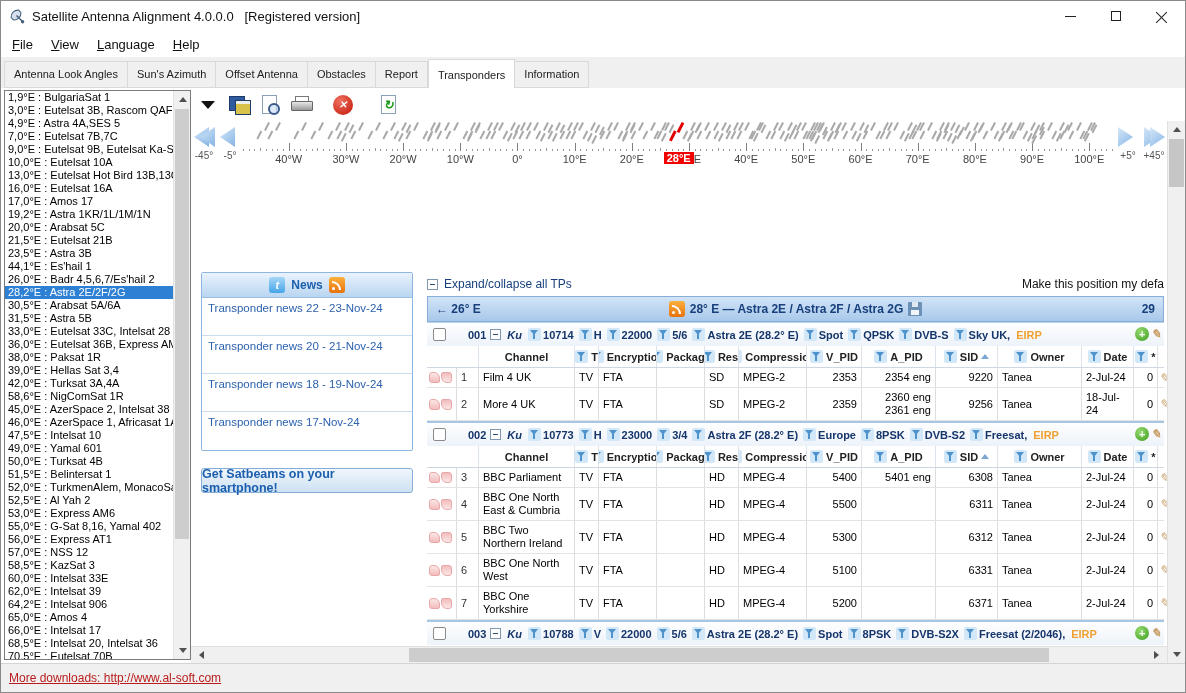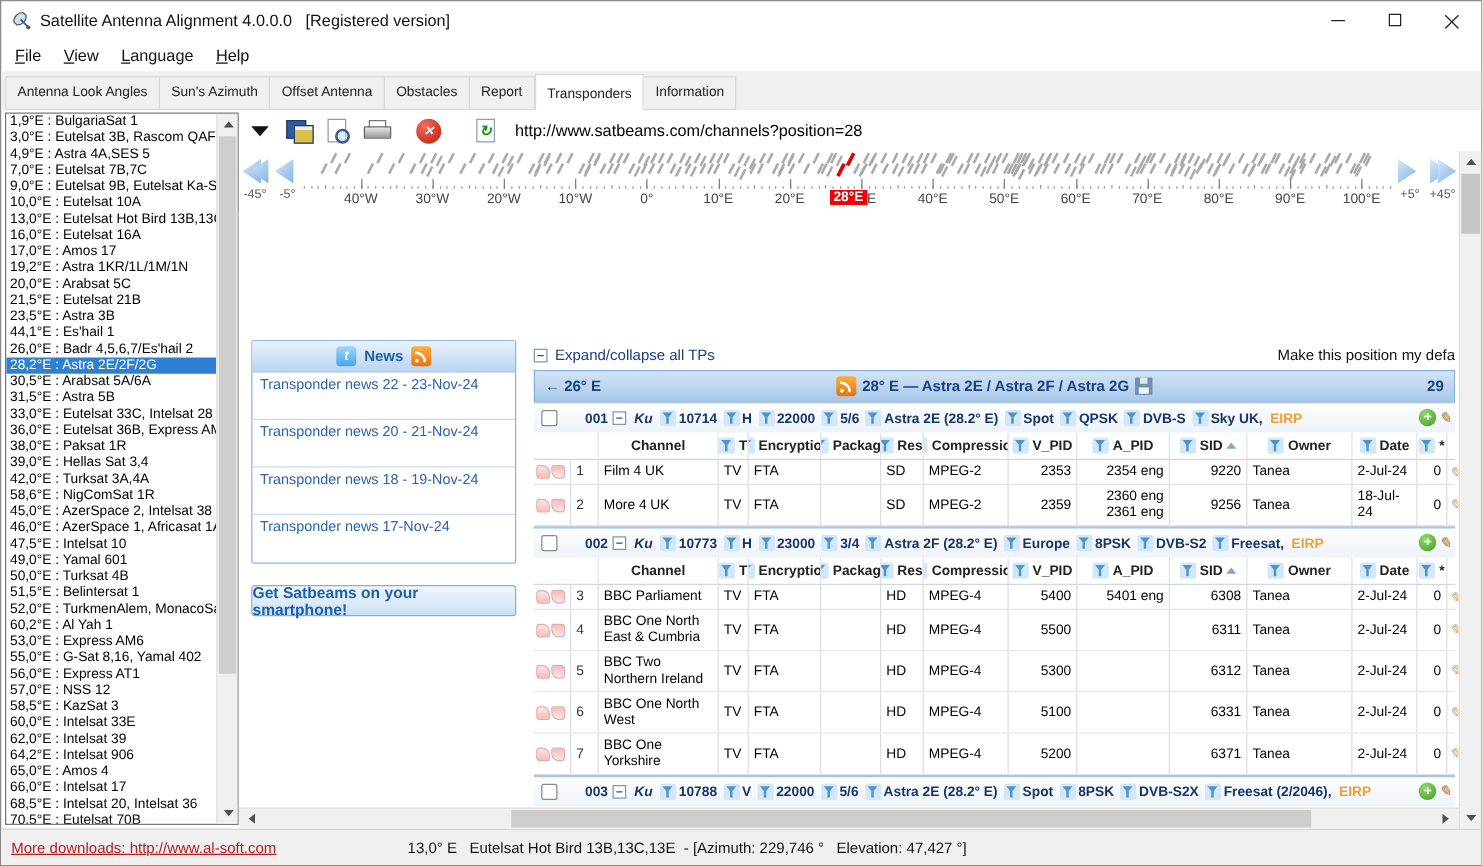--- a/index.html
+++ b/index.html
@@ -246,21 +246,21 @@
           <div class="sat-item">39,0°E : Hellas Sat 3,4</div>
           <div class="sat-item">42,0°E : Turksat 3A,4A</div>
           <div class="sat-item">58,6°E : NigComSat 1R</div>
           <div class="sat-item">45,0°E : AzerSpace 2, Intelsat 38</div>
           <div class="sat-item">46,0°E : AzerSpace 1, Africasat 1A</div>
           <div class="sat-item">47,5°E : Intelsat 10</div>
           <div class="sat-item">49,0°E : Yamal 601</div>
           <div class="sat-item">50,0°E : Turksat 4B</div>
           <div class="sat-item">51,5°E : Belintersat 1</div>
           <div class="sat-item">52,0°E : TurkmenAlem, MonacoSat</div>
-          <div class="sat-item">60,2°E : Al Yah 1</div>
+          <div class="sat-item">52,5°E : Al Yah 2</div>
           <div class="sat-item">53,0°E : Express AM6</div>
           <div class="sat-item">55,0°E : G-Sat 8,16, Yamal 402</div>
           <div class="sat-item">56,0°E : Express AT1</div>
           <div class="sat-item">57,0°E : NSS 12</div>
           <div class="sat-item">58,5°E : KazSat 3</div>
           <div class="sat-item">60,0°E : Intelsat 33E</div>
           <div class="sat-item">62,0°E : Intelsat 39</div>
           <div class="sat-item">64,2°E : Intelsat 906</div>
           <div class="sat-item">65,0°E : Amos 4</div>
           <div class="sat-item">66,0°E : Intelsat 17</div>
@@ -281,21 +281,20 @@
     <div class="right">
 
       <div class="toolbar">
         <i class="icon-dd"></i>
         <i class="icon-stack"></i>
         <i class="icon-preview"></i>
         <i class="icon-printer"></i>
         <i class="icon-stop"></i>
         <span class="tb-gap"></span>
         <i class="icon-refresh"></i>
-        <span class="url-text">http://www.satbeams.com/channels?position=28</span>
       </div>
 
       <div class="mainrow">
         <div class="content-col">
 
           <div class="ruler">
             <div class="r-side" id="rulerLeft">
                 <div class="r-arr">
                   <div class="dblwrap">
                     <i class="rtri a1"></i>
@@ -1104,16 +1103,15 @@
               <i class="tri-down"></i>
             </div>
         </div>
       </div>
 
     </div>
   </div>
 
   <div class="statusbar">
     <span class="status-link">More downloads: http://www.al-soft.com</span>
-    <span class="status-info">13,0° E   Eutelsat Hot Bird 13B,13C,13E  - [Azimuth: 229,746 °   Elevation: 47,427 °]</span>
   </div>
 
 </div>
 
 </body></html>

